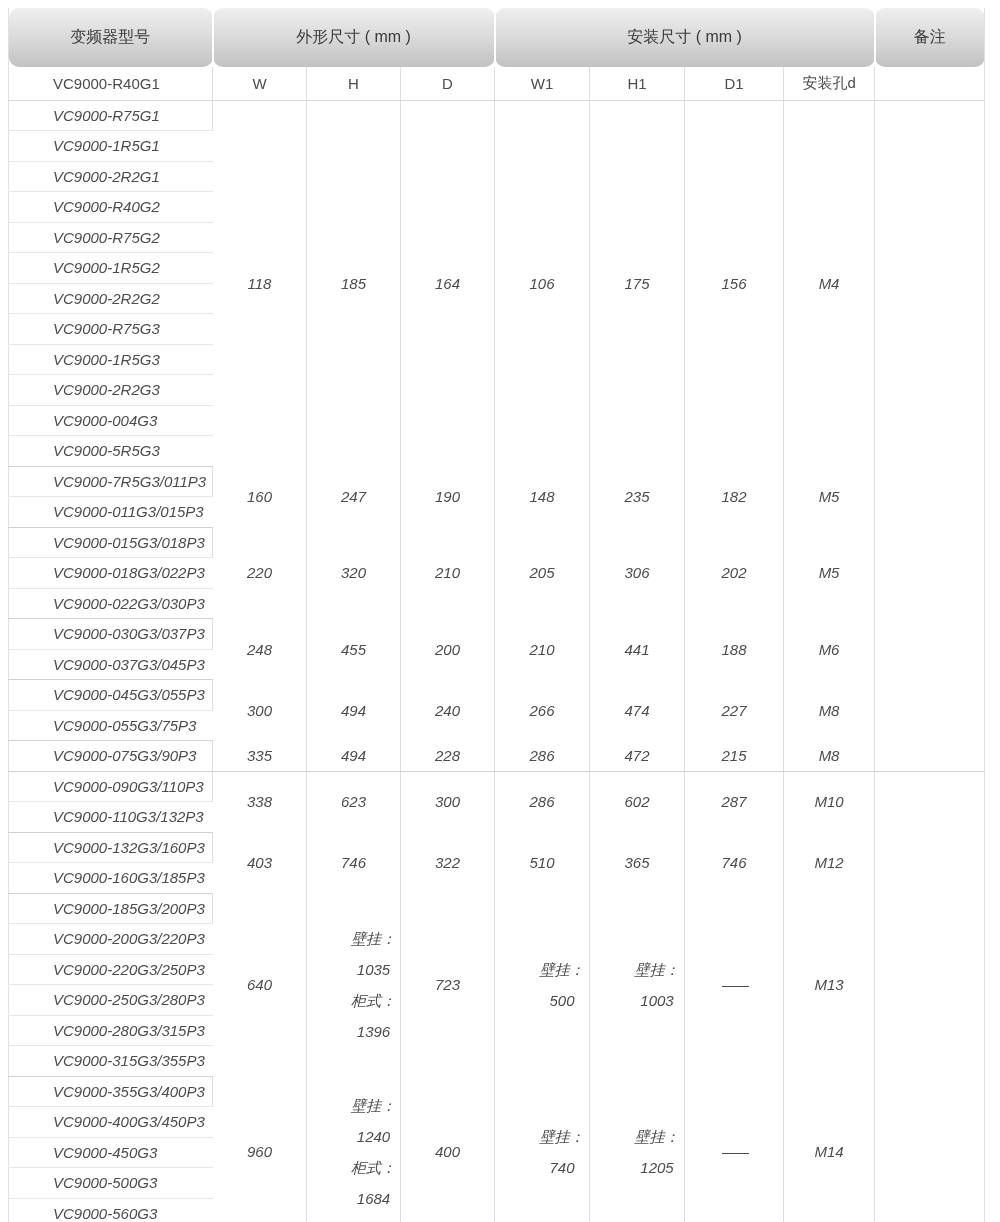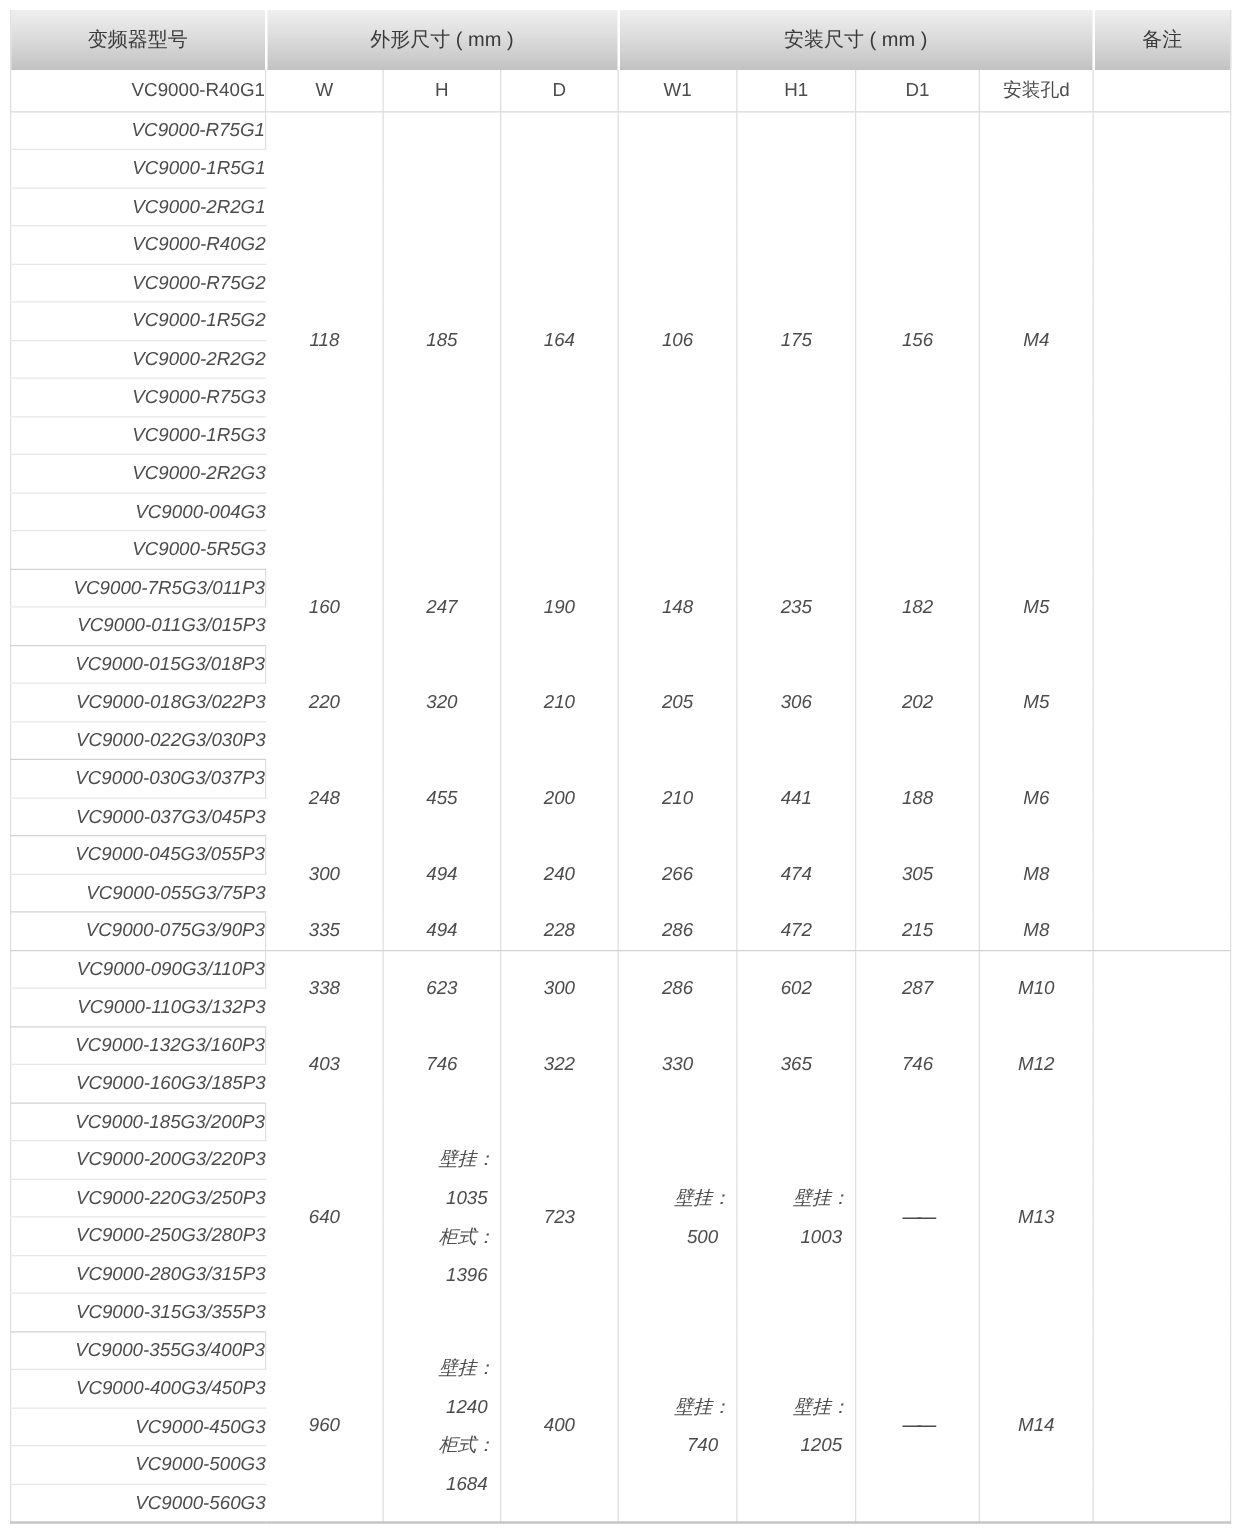--- a/index.html
+++ b/index.html
@@ -16,42 +16,43 @@
   table.spec {
     border-collapse: collapse;
     table-layout: fixed;
     width: 976px;
     border-left: 1px solid #e0e0e0;
     border-right: 1px solid #e0e0e0;
     border-bottom: 2px solid #c6c6c6;
   }
   
   tr.head th {
-    height: 48px;
+    height: 59px;
     background: linear-gradient(180deg, #efefef 0%, #dcdcdc 45%, #c2c2c2 100%);
     font-size: 16px;
     font-weight: normal;
     color: #3a3a3a;
     text-align: center;
     padding: 0;
+    border-radius: 10px;
   }
   tr.head th.sep { border-left: 2px solid #ffffff; text-align: center; }
   
   td {
     border-right: 1px solid #dedede;
     font-size: 15px;
     color: #4c4c4c;
     padding: 0;
     text-align: center;
     vertical-align: middle;
     overflow: hidden;
   }
   td:last-child { border-right: none; }
   td.model {
-    text-align: right;
+    text-align: left;
     padding-left: 44px;
     border-bottom: 1px solid #e7e7e7;
   }
   tr.subrow { height: 33px; }
   tr.subrow td { border-bottom: 1px solid #d9d9d9; }
   tr.r { height: 30.5px; font-style: italic; }
   tr.gend td { border-bottom: 1px solid #d2d2d2; }
   td.ml {
     white-space: pre-line;
     line-height: 31px;
@@ -192,21 +193,21 @@
           <td class="model">VC9000-037G3/045P3</td>
         </tr>
 
   <tr class="r">
     <td class="model">VC9000-045G3/055P3</td>
     <td rowspan="2">300</td>
     <td rowspan="2">494</td>
     <td rowspan="2">240</td>
     <td rowspan="2">266</td>
     <td rowspan="2">474</td>
-    <td rowspan="2">305</td>
+    <td rowspan="2">227</td>
     <td rowspan="2">M8</td>
     <td rowspan="2"></td>
   </tr>
   <tr class="r gend">
           <td class="model">VC9000-055G3/75P3</td>
         </tr>
 
   <tr class="r gend">
     <td class="model">VC9000-075G3/90P3</td>
     <td>335</td>
@@ -232,21 +233,21 @@
   </tr>
   <tr class="r gend">
           <td class="model">VC9000-110G3/132P3</td>
         </tr>
 
   <tr class="r">
     <td class="model">VC9000-132G3/160P3</td>
     <td rowspan="2">403</td>
     <td rowspan="2">746</td>
     <td rowspan="2">322</td>
-    <td rowspan="2">330</td>
+    <td rowspan="2">510</td>
     <td rowspan="2">365</td>
     <td rowspan="2">746</td>
     <td rowspan="2">M12</td>
     <td rowspan="2"></td>
   </tr>
   <tr class="r gend">
           <td class="model">VC9000-160G3/185P3</td>
         </tr>
 
   <tr class="r">

